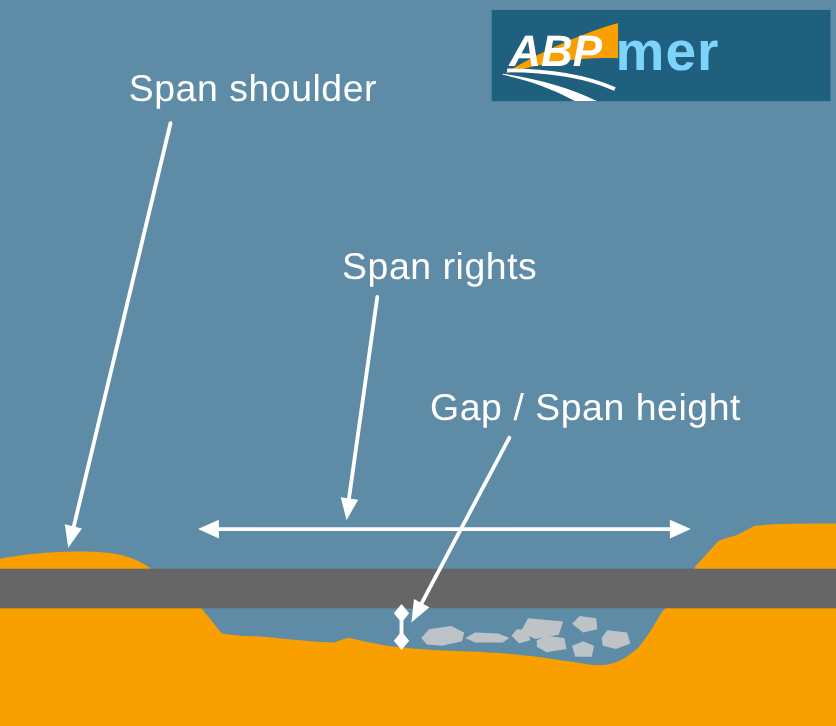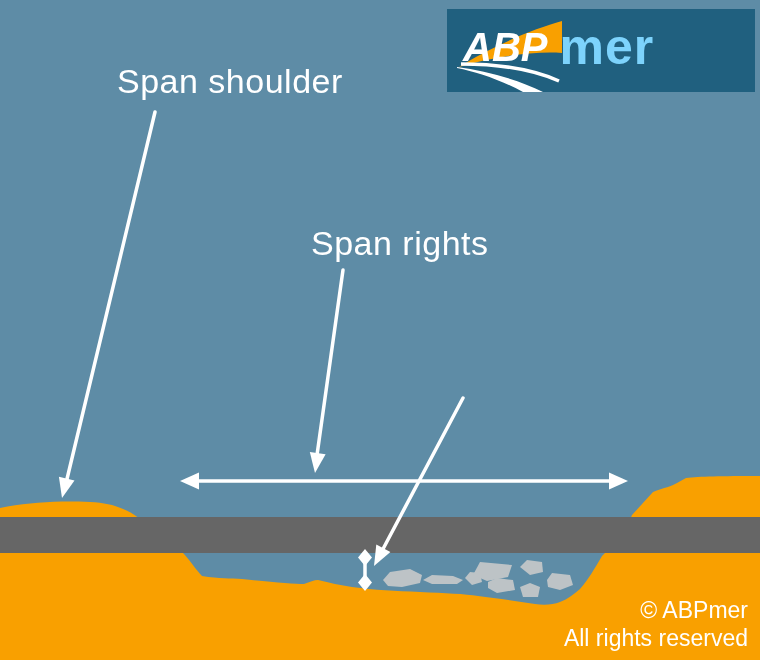--- a/index.html
+++ b/index.html
@@ -133,31 +133,28 @@
         <polygon stroke="none" points="365,549 372,557.5 365,566 358,557.5"></polygon>
         <polygon stroke="none" points="365,574 372,582.5 365,591 358,582.5"></polygon>
       </g>
     </g>
   </svg>
 
   <div class="diagram-label" style="left:117px;top:62px;">Span shoulder</div>
 
   <div class="diagram-label" style="left:311px;top:224px;">Span rights</div>
 
+  <div class="diagram-label" style="left:391px;top:352px;">Gap / Span height</div>
 
   <div class="logo-box">
     <svg class="logo-swoosh" viewBox="0 0 115 83">
       <path d="M115,12 C85,20 40,40 12,58 C45,48 85,42 115,44 Z" fill="#F9A000"></path>
       <path d="M14,55 C50,55 85,60 112,72" stroke="#FFFFFF" stroke-width="3.5" fill="none"></path>
       <path d="M10,58 C40,62 72,71 96,83 L76,83 C54,71 30,63 10,59 Z" fill="#FFFFFF"></path>
     </svg>
     <div class="logo-text">
       <span class="logo-abp">ABP</span>
       <span class="logo-mer">mer</span>
     </div>
   </div>
 
-  <div class="copyright">
-    <div>© ABPmer</div>
-    <div>All rights reserved</div>
-  </div>
 
 </div>
 
 </body></html>

